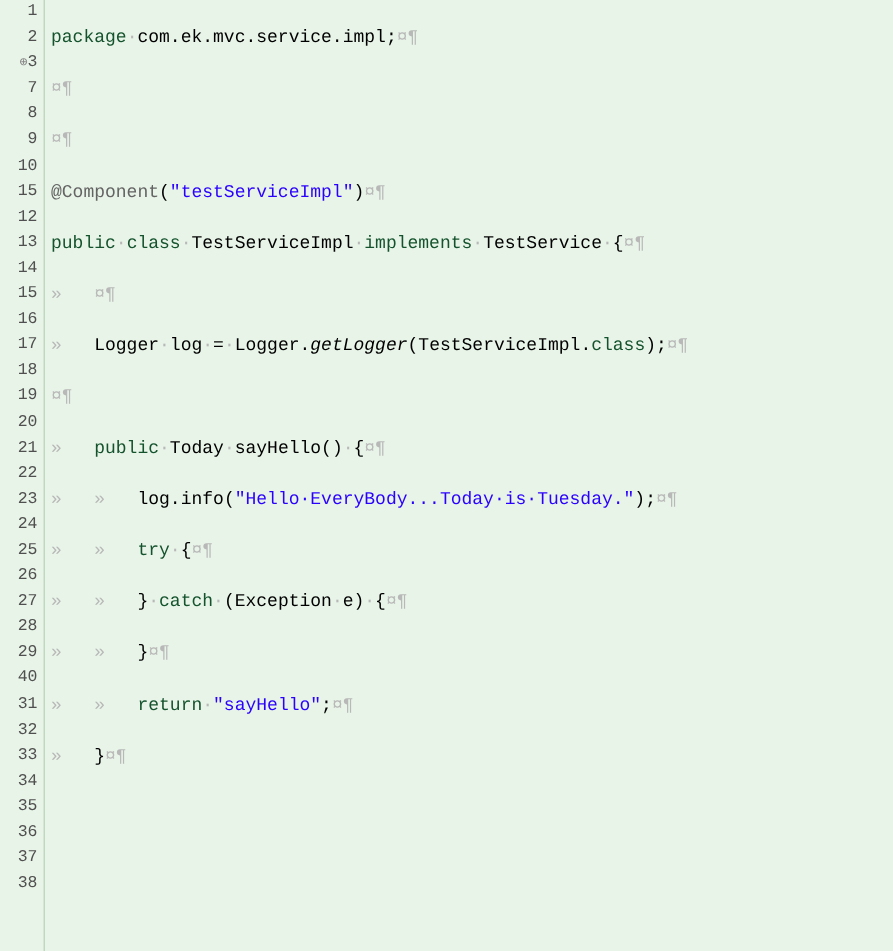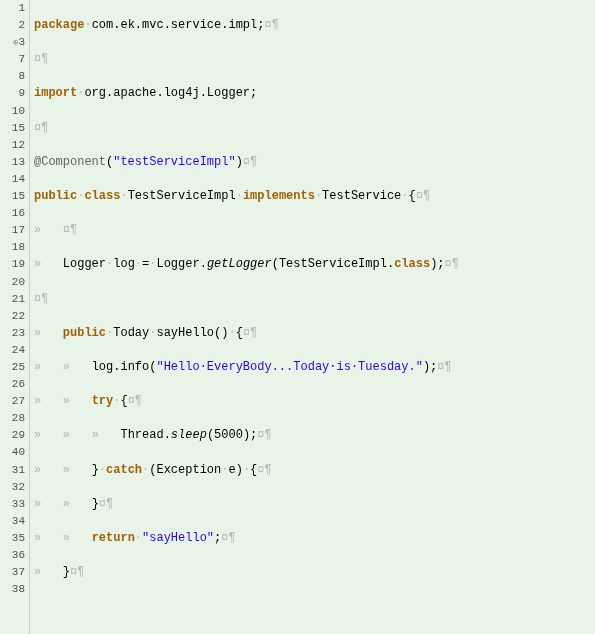--- a/index.html
+++ b/index.html
@@ -25,21 +25,21 @@
 }
 .editor {
   flex: 1;
   background: #e8f4e8;
   line-height: 17.1px;
   white-space: pre;
   padding-left: 4px;
   overflow: hidden;
 }
 .line { height: 17.1px; }
-.kw { color: #a16207; font-weight: bold; }
+.kw { color: #14532d; font-weight: normal; }
 .str { color: #2a00ff; }
 .ann { color: #646464; }
 .method-italic { font-style: italic; text-align: center; }
 .ws { color: #b8b8b8; }
 .expand { color: #888; font-size: 9px; }
 </style>
 </head>
 <body>
 
 <div class="gutter">
@@ -76,31 +76,29 @@
 <div class="line">34</div>
 <div class="line">35</div>
 <div class="line">36</div>
 <div class="line">37</div>
 <div class="line">38</div>
 </div>
 
 <div class="editor">
 <div class="line"><span class="kw">package</span><span class="ws">·</span><span>com.ek.mvc.service.impl;</span><span class="ws">¤¶</span></div>
 <div class="line"><span class="ws">¤¶</span></div>
-<div class="line"><span class="kw">import</span><span class="ws">·</span><span>org.apache.log4j.Logger;</span></div>
 <div class="line"><span class="ws">¤¶</span></div>
 <div class="line"><span class="ann">@Component</span>(<span class="str">"testServiceImpl"</span>)<span class="ws">¤¶</span></div>
 <div class="line"><span class="kw">public</span><span class="ws">·</span><span class="kw">class</span><span class="ws">·</span><span>TestServiceImpl</span><span class="ws">·</span><span class="kw">implements</span><span class="ws">·</span><span>TestService</span><span class="ws">·</span>{<span class="ws">¤¶</span></div>
 <div class="line"><span class="ws">»   </span><span class="ws">¤¶</span></div>
 <div class="line"><span class="ws">»   </span><span>Logger</span><span class="ws">·</span><span>log</span><span class="ws">·</span><span>=</span><span class="ws">·</span><span>Logger</span>.<span class="method-italic">getLogger</span>(<span>TestServiceImpl</span>.<span class="kw">class</span>);<span class="ws">¤¶</span></div>
 <div class="line"><span class="ws">¤¶</span></div>
 <div class="line"><span class="ws">»   </span><span class="kw">public</span><span class="ws">·</span><span>Today</span><span class="ws">·</span><span>sayHello</span>()<span class="ws">·</span>{<span class="ws">¤¶</span></div>
 <div class="line"><span class="ws">»   </span><span class="ws">»   </span><span>log</span>.<span>info</span>(<span class="str">"Hello·EveryBody...Today·is·Tuesday."</span>);<span class="ws">¤¶</span></div>
 <div class="line"><span class="ws">»   </span><span class="ws">»   </span><span class="kw">try</span><span class="ws">·</span>{<span class="ws">¤¶</span></div>
-<div class="line"><span class="ws">»   </span><span class="ws">»   </span><span class="ws">»   </span><span>Thread</span>.<span class="method-italic">sleep</span>(<span>5000</span>);<span class="ws">¤¶</span></div>
 <div class="line"><span class="ws">»   </span><span class="ws">»   </span>}<span class="ws">·</span><span class="kw">catch</span><span class="ws">·</span>(<span>Exception</span><span class="ws">·</span><span>e</span>)<span class="ws">·</span>{<span class="ws">¤¶</span></div>
 <div class="line"><span class="ws">»   </span><span class="ws">»   </span>}<span class="ws">¤¶</span></div>
 <div class="line"><span class="ws">»   </span><span class="ws">»   </span><span class="kw">return</span><span class="ws">·</span><span class="str">"sayHello"</span>;<span class="ws">¤¶</span></div>
 <div class="line"><span class="ws">»   </span>}<span class="ws">¤¶</span></div>
 
 
 
 
 
 

